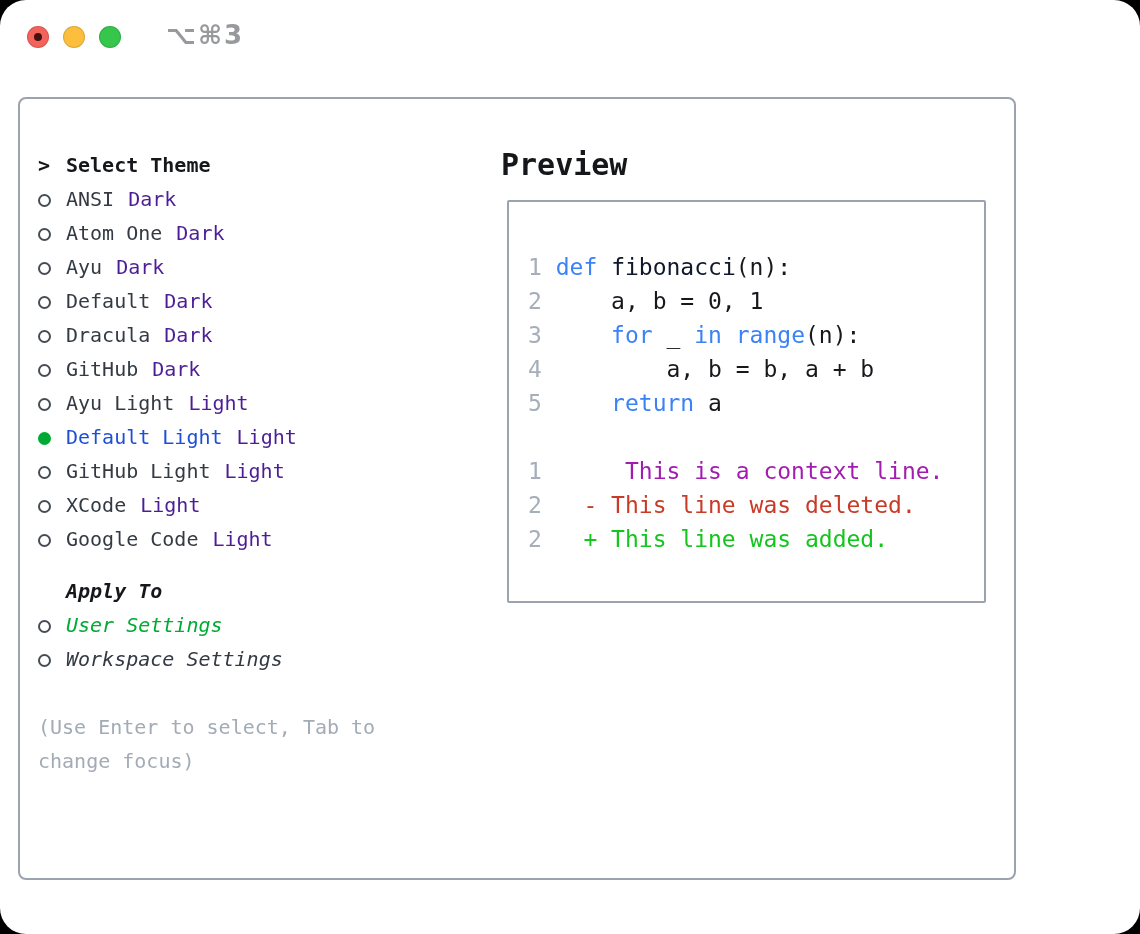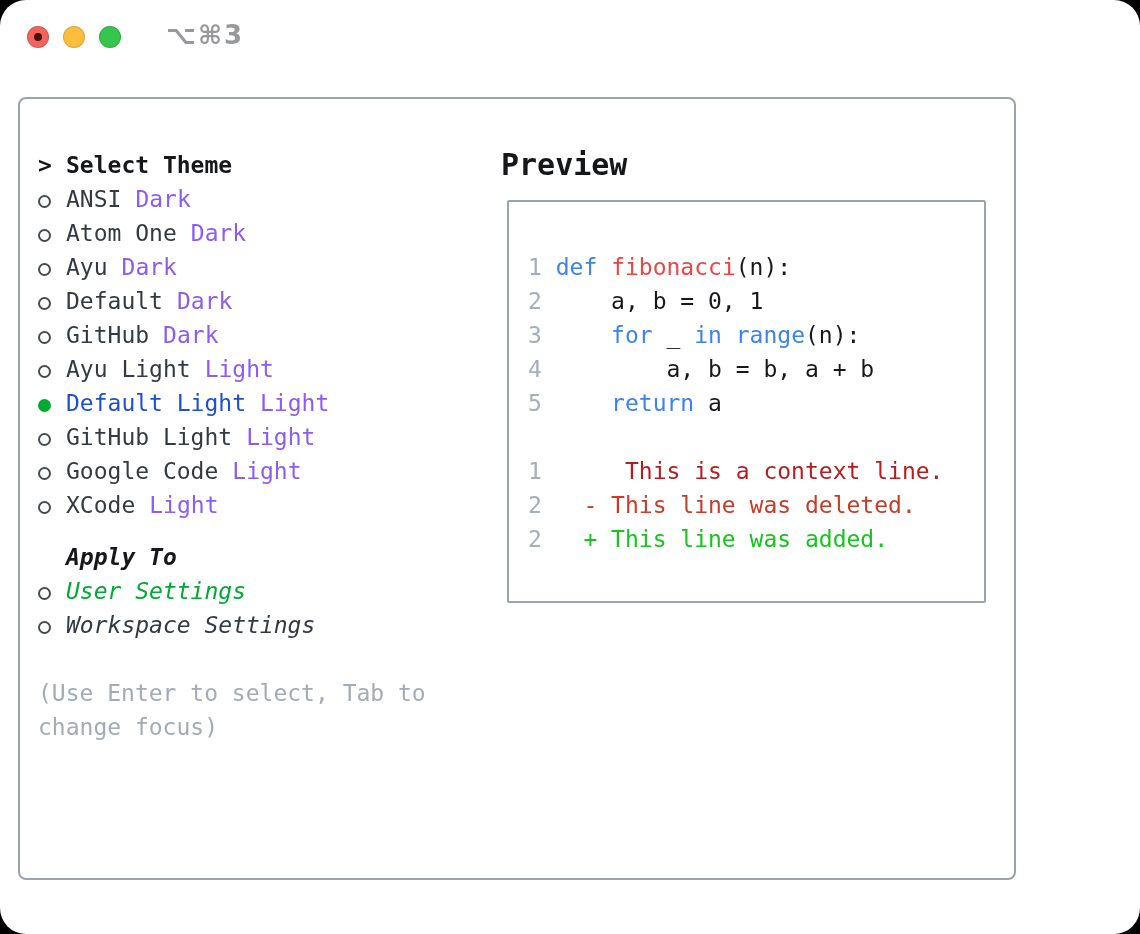--- a/index.html
+++ b/index.html
@@ -25,55 +25,55 @@
     color:#97999c;letter-spacing:2px;
   }
   
   .panel{
     position:absolute;left:18px;top:97px;width:998px;height:783px;
     box-sizing:border-box;border:2px solid #9ba3ae;border-radius:8px;
     background:#fff;
   }
   .left-col{
     position:absolute;left:18px;top:49px;
-    font-size:23px;line-height:34px;color:#343a43;
+    font-size:20px;line-height:34px;color:#343a43;
   }
   .row{height:34px;white-space:nowrap;}
   .hdr{font-weight:700;color:#15171a;}
   .pointer{display:inline-block;width:28px;font-weight:700;color:#15171a;}
   .indent{display:inline-block;width:28px;}
   .marker{display:inline-block;width:28px;}
   .marker::before{
     content:"";display:inline-block;width:12px;height:12px;border-radius:50%;
     border:2px solid #464c55;box-sizing:border-box;width:13px;height:13px;
     transform:translateY(1px);
   }
   .item.selected .marker::before{background:#00aa33;border-color:#00aa33;}
   .item.selected .iname{color:#1d4ed8;}
-  .ivariant{color:#8b5cf6;margin-left:14px;}
+  .ivariant{color:#4c1d95;margin-left:14px;}
   .apply-block{margin-top:18px;font-style:italic;}
   .opt.selected .olabel{color:#00aa33;}
   .help-block{margin-top:34px;color:#a2abb6;}
   
   .preview-title{
     position:absolute;left:481px;top:49px;height:34px;line-height:34px;
     font-size:30px;font-weight:700;color:#15171a;
   }
   .preview-box{
     position:absolute;left:487px;top:101px;width:479px;height:403px;
     box-sizing:border-box;border:2px solid #9ba3ae;border-radius:2px;
     padding:48px 0 0 19px;overflow:hidden;
   }
   .code-line{height:34px;line-height:34px;font-size:23px;white-space:pre;color:#16181c;}
   .code-line.blank{height:34px;}
   .ln{color:#a6aeba;}
   .kw{color:#3b82f6;}
-  .fn{color:#ef4444;}
+  .fn{color:#0f172a;}
   .pl{color:#16181c;}
-  .diff-context{color:#b91c1c;}
+  .diff-context{color:#a21caf;}
   .diff-deleted{color:#c93a27;}
   .diff-added{color:#13c51c;}
 </style>
 </head>
 <body>
 
 <div class="window">
 
   <div class="tl red"></div>
   <div class="tl yellow"></div>
@@ -83,26 +83,27 @@
   <div class="panel">
 
     <div class="left-col">
 
       <div class="row hdr"><span class="pointer">&gt;</span><span>Select Theme</span></div>
 
       <div class="row item"><span class="marker"></span><span class="iname">ANSI</span><span class="ivariant">Dark</span></div>
       <div class="row item"><span class="marker"></span><span class="iname">Atom One</span><span class="ivariant">Dark</span></div>
       <div class="row item"><span class="marker"></span><span class="iname">Ayu</span><span class="ivariant">Dark</span></div>
       <div class="row item"><span class="marker"></span><span class="iname">Default</span><span class="ivariant">Dark</span></div>
+      <div class="row item"><span class="marker"></span><span class="iname">Dracula</span><span class="ivariant">Dark</span></div>
       <div class="row item"><span class="marker"></span><span class="iname">GitHub</span><span class="ivariant">Dark</span></div>
       <div class="row item"><span class="marker"></span><span class="iname">Ayu Light</span><span class="ivariant">Light</span></div>
       <div class="row item selected"><span class="marker"></span><span class="iname">Default Light</span><span class="ivariant">Light</span></div>
       <div class="row item"><span class="marker"></span><span class="iname">GitHub Light</span><span class="ivariant">Light</span></div>
+      <div class="row item"><span class="marker"></span><span class="iname">XCode</span><span class="ivariant">Light</span></div>
       <div class="row item"><span class="marker"></span><span class="iname">Google Code</span><span class="ivariant">Light</span></div>
-      <div class="row item"><span class="marker"></span><span class="iname">XCode</span><span class="ivariant">Light</span></div>
 
       <div class="apply-block">
         <div class="row hdr"><span class="indent"></span><span>Apply To</span></div>
         <div class="row opt selected"><span class="marker"></span><span class="olabel">User Settings</span></div>
         <div class="row opt"><span class="marker"></span><span class="olabel">Workspace Settings</span></div>
       </div>
 
       <div class="help-block">
         <div class="row">(Use Enter to select, Tab to</div>
         <div class="row">change focus)</div>

